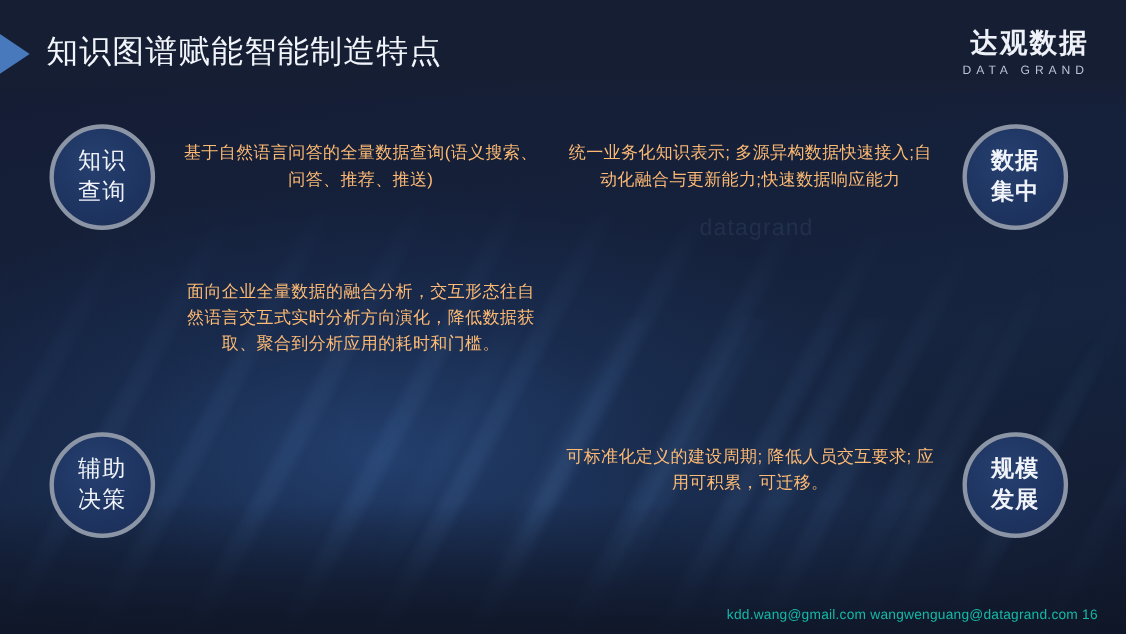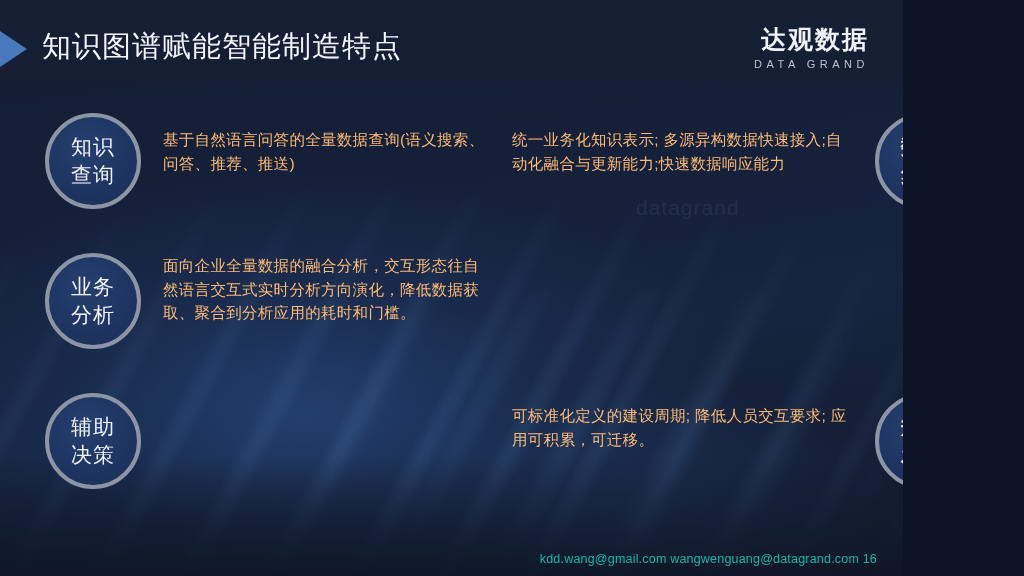--- a/index.html
+++ b/index.html
@@ -5,21 +5,21 @@
   html, body {
     margin: 0;
     padding: 0;
     background: #0d1428;
   }
   body {
     font-family: "Liberation Sans", sans-serif;
   }
   .slide {
     position: relative;
-    width: 903px;
+    width: 1024px;
     height: 576px;
     overflow: hidden;
     background: #131c33;
   }
 
   
   .bg-base {
     position: absolute;
     inset: 0;
     background:
@@ -130,20 +130,21 @@
     color: rgba(150,180,220,0.10);
     pointer-events: none;
   }
 
   
   .rows {
     position: absolute;
     left: 0;
     top: 100px;
     width: 1024px;
+    text-align: center;
   }
   .row {
     position: relative;
     height: 140px;
   }
 
   .bubble {
     position: absolute;
     width: 96px;
     height: 96px;
@@ -226,24 +227,20 @@
       </div>
       <div class="desc desc-left">基于自然语言问答的全量数据查询(语义搜索、问答、推荐、推送)</div>
       <div class="desc desc-right">统一业务化知识表示; 多源异构数据快速接入;自动化融合与更新能力;快速数据响应能力</div>
       <div class="bubble bubble-right">
         <span>数据</span>
         <span>集中</span>
       </div>
     </div>
 
     <div class="row row-2">
-      <div class="bubble bubble-left">
-        <span>业务</span>
-        <span>分析</span>
-      </div>
       <div class="desc desc-left">面向企业全量数据的融合分析，交互形态往自然语言交互式实时分析方向演化，降低数据获取、聚合到分析应用的耗时和门槛。</div>
     </div>
 
     <div class="row row-3">
       <div class="bubble bubble-left">
         <span>辅助</span>
         <span>决策</span>
       </div>
       <div class="desc desc-right">可标准化定义的建设周期; 降低人员交互要求; 应用可积累，可迁移。</div>
       <div class="bubble bubble-right">

